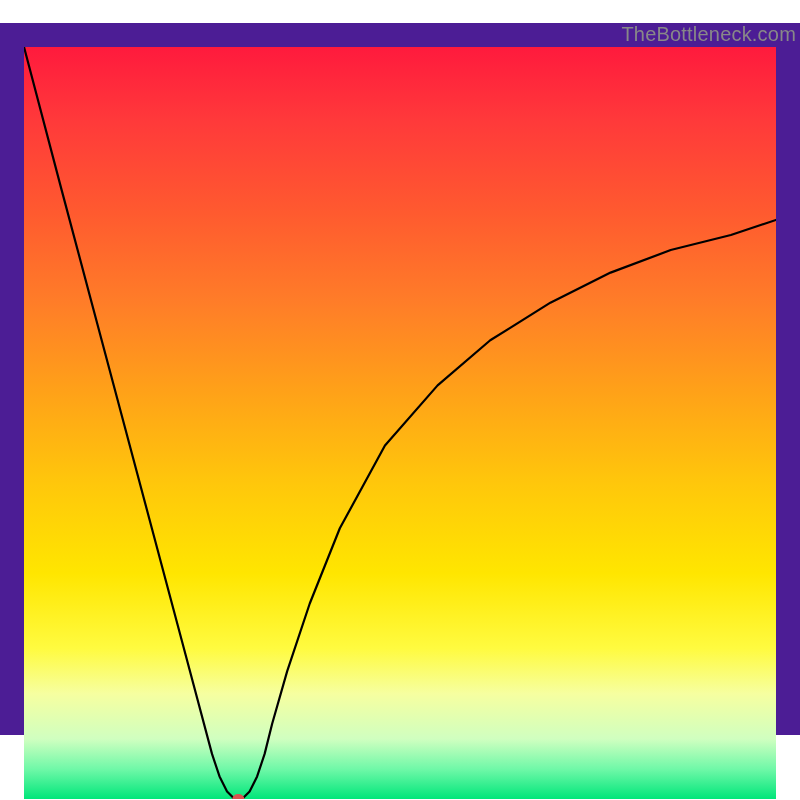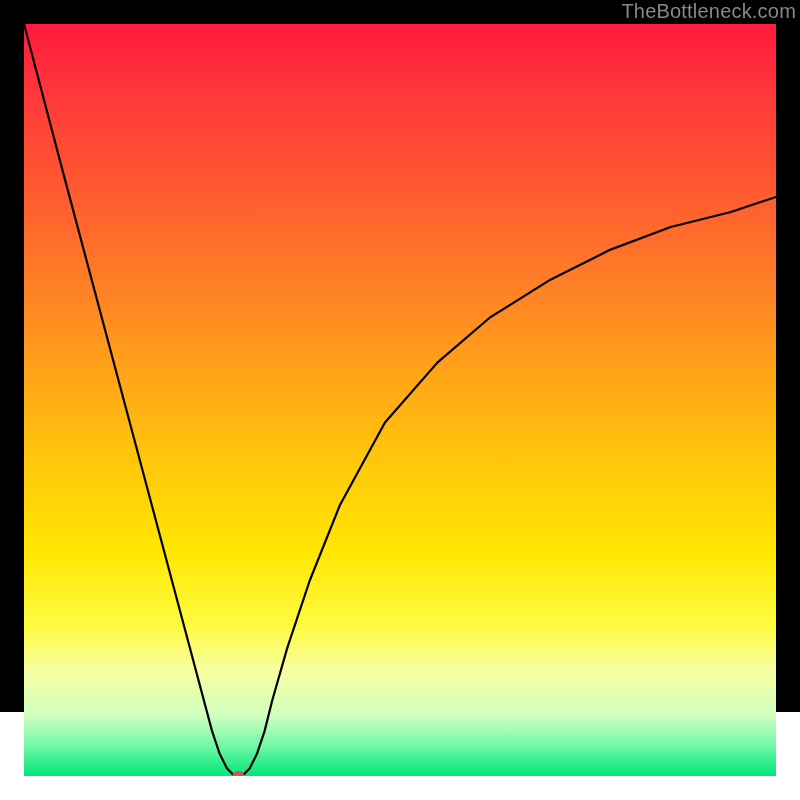--- a/index.html
+++ b/index.html
@@ -7,21 +7,22 @@
     padding: 0;
     width: 800px;
     height: 800px;
     overflow: hidden;
     font-family: Arial, Helvetica, sans-serif;
   }
   .container {
     position: relative;
     width: 800px;
     height: 712px;
-    background: #000000;
+    background: #4c1d95;
+    margin-top: 23px;
   }
   .plot-area {
     position: absolute;
     left: 24px;
     top: 24px;
     width: 752px;
     height: 752px;
     background: linear-gradient(
       to bottom,
       #ff1a3d 0%,

